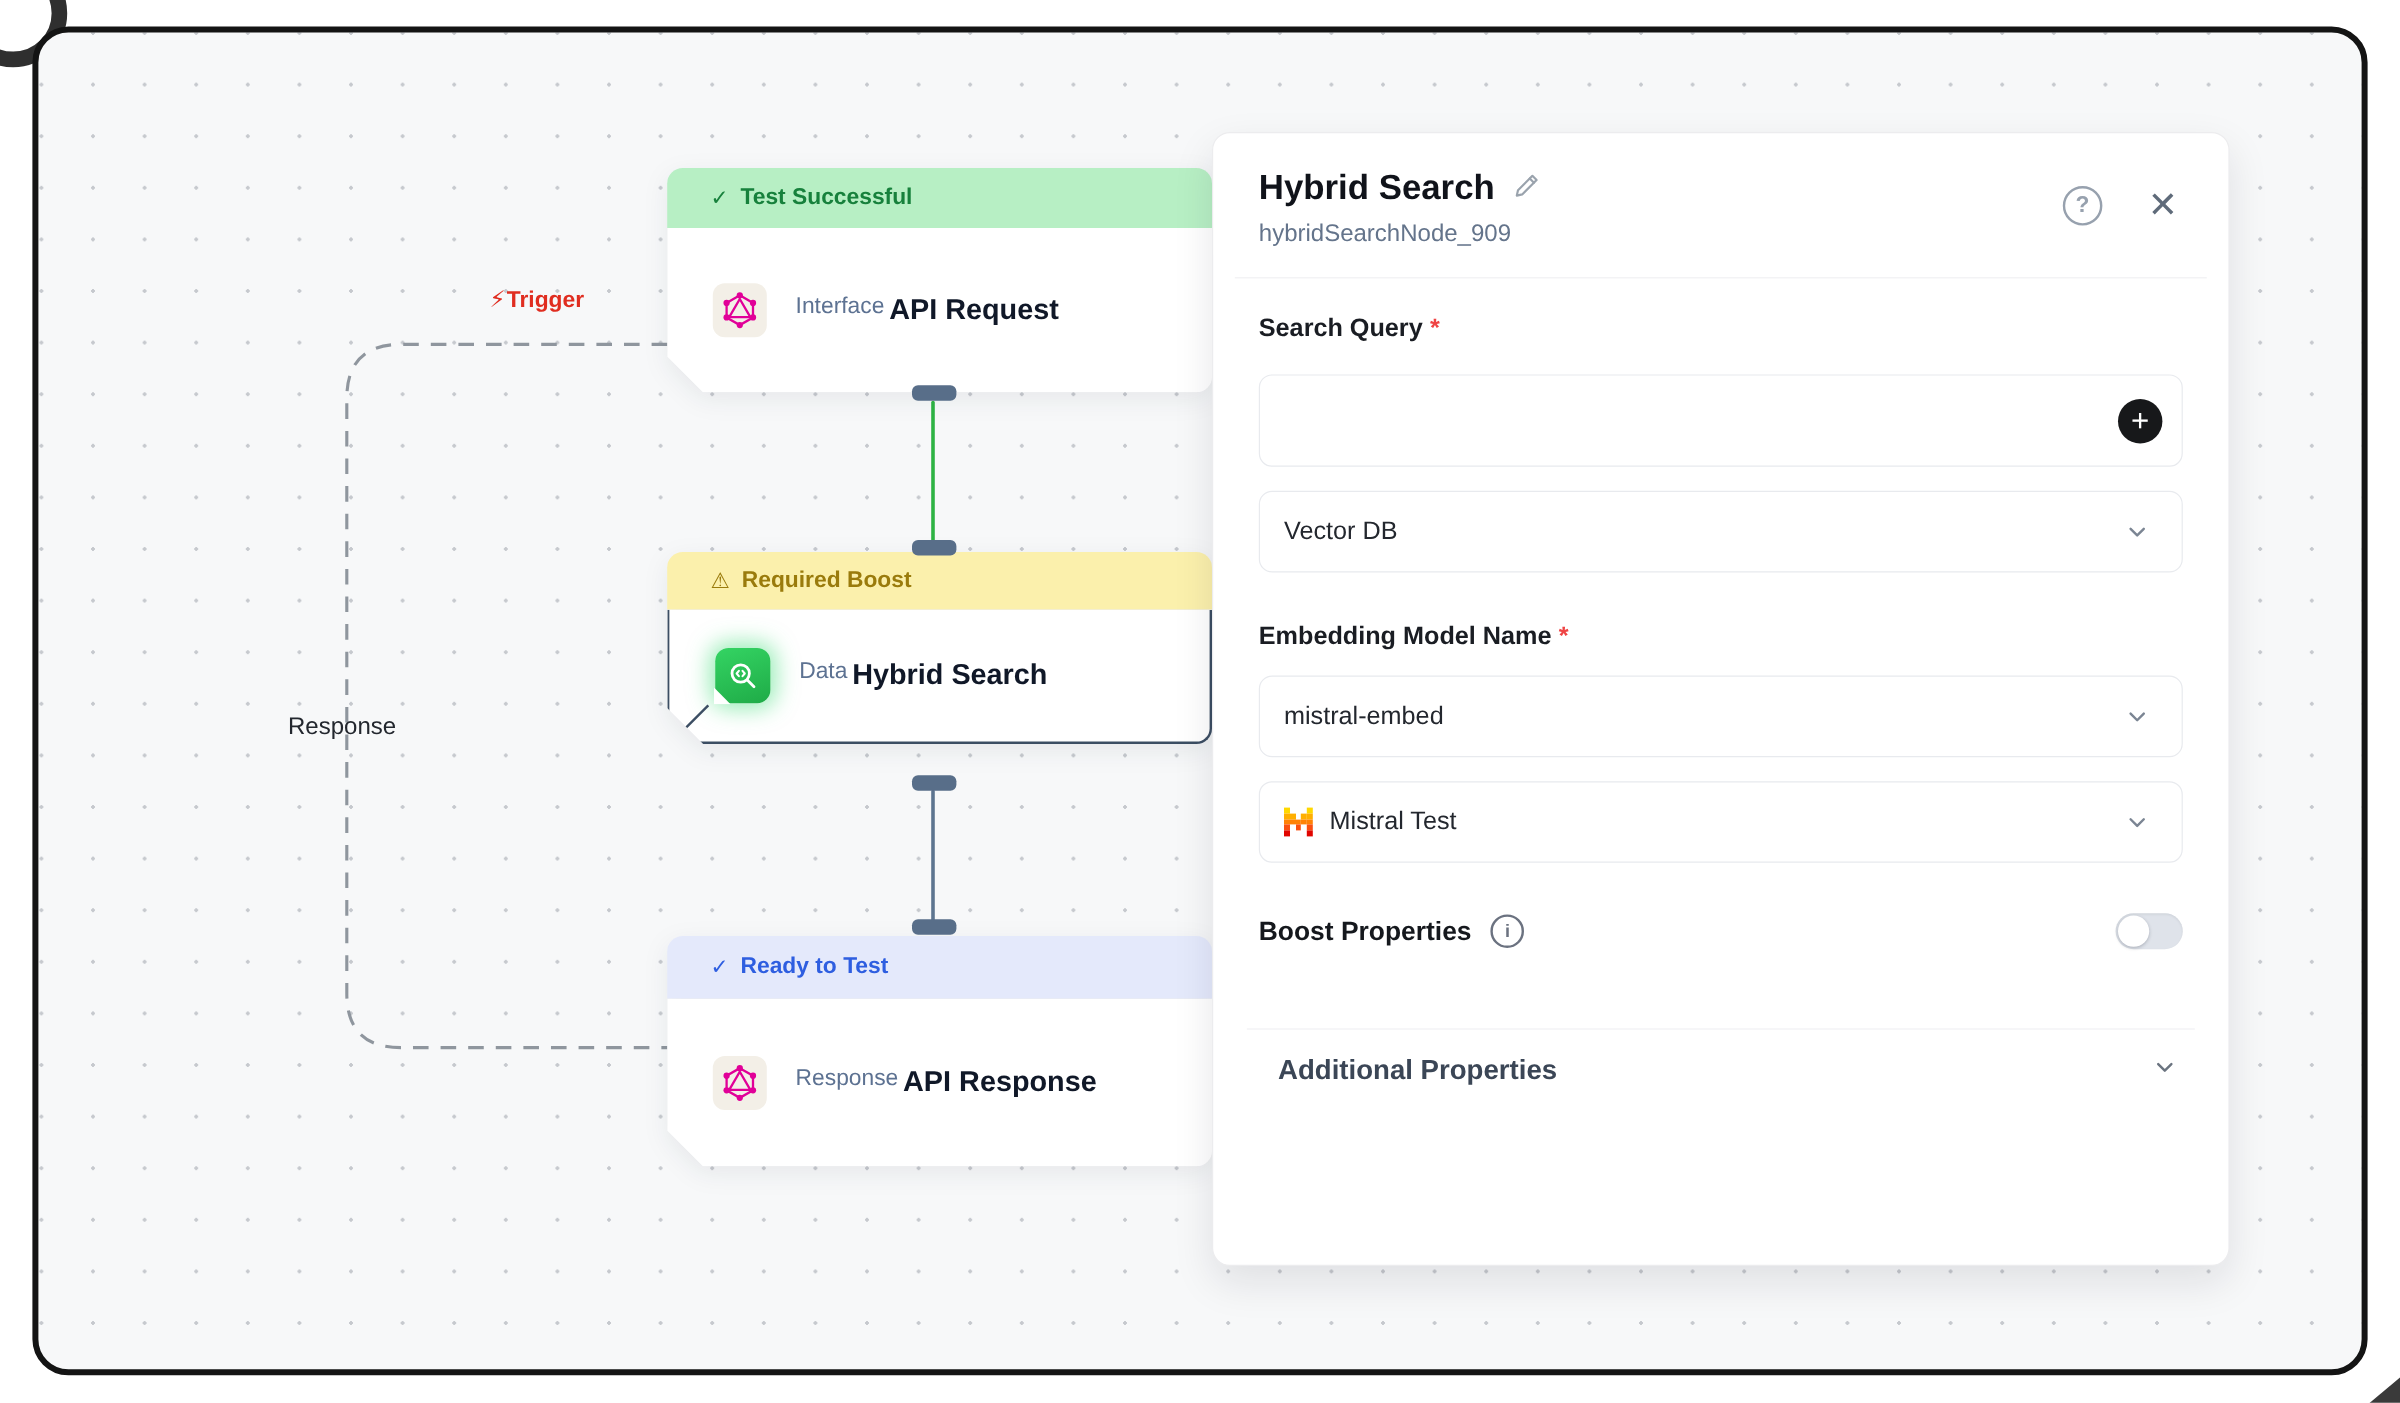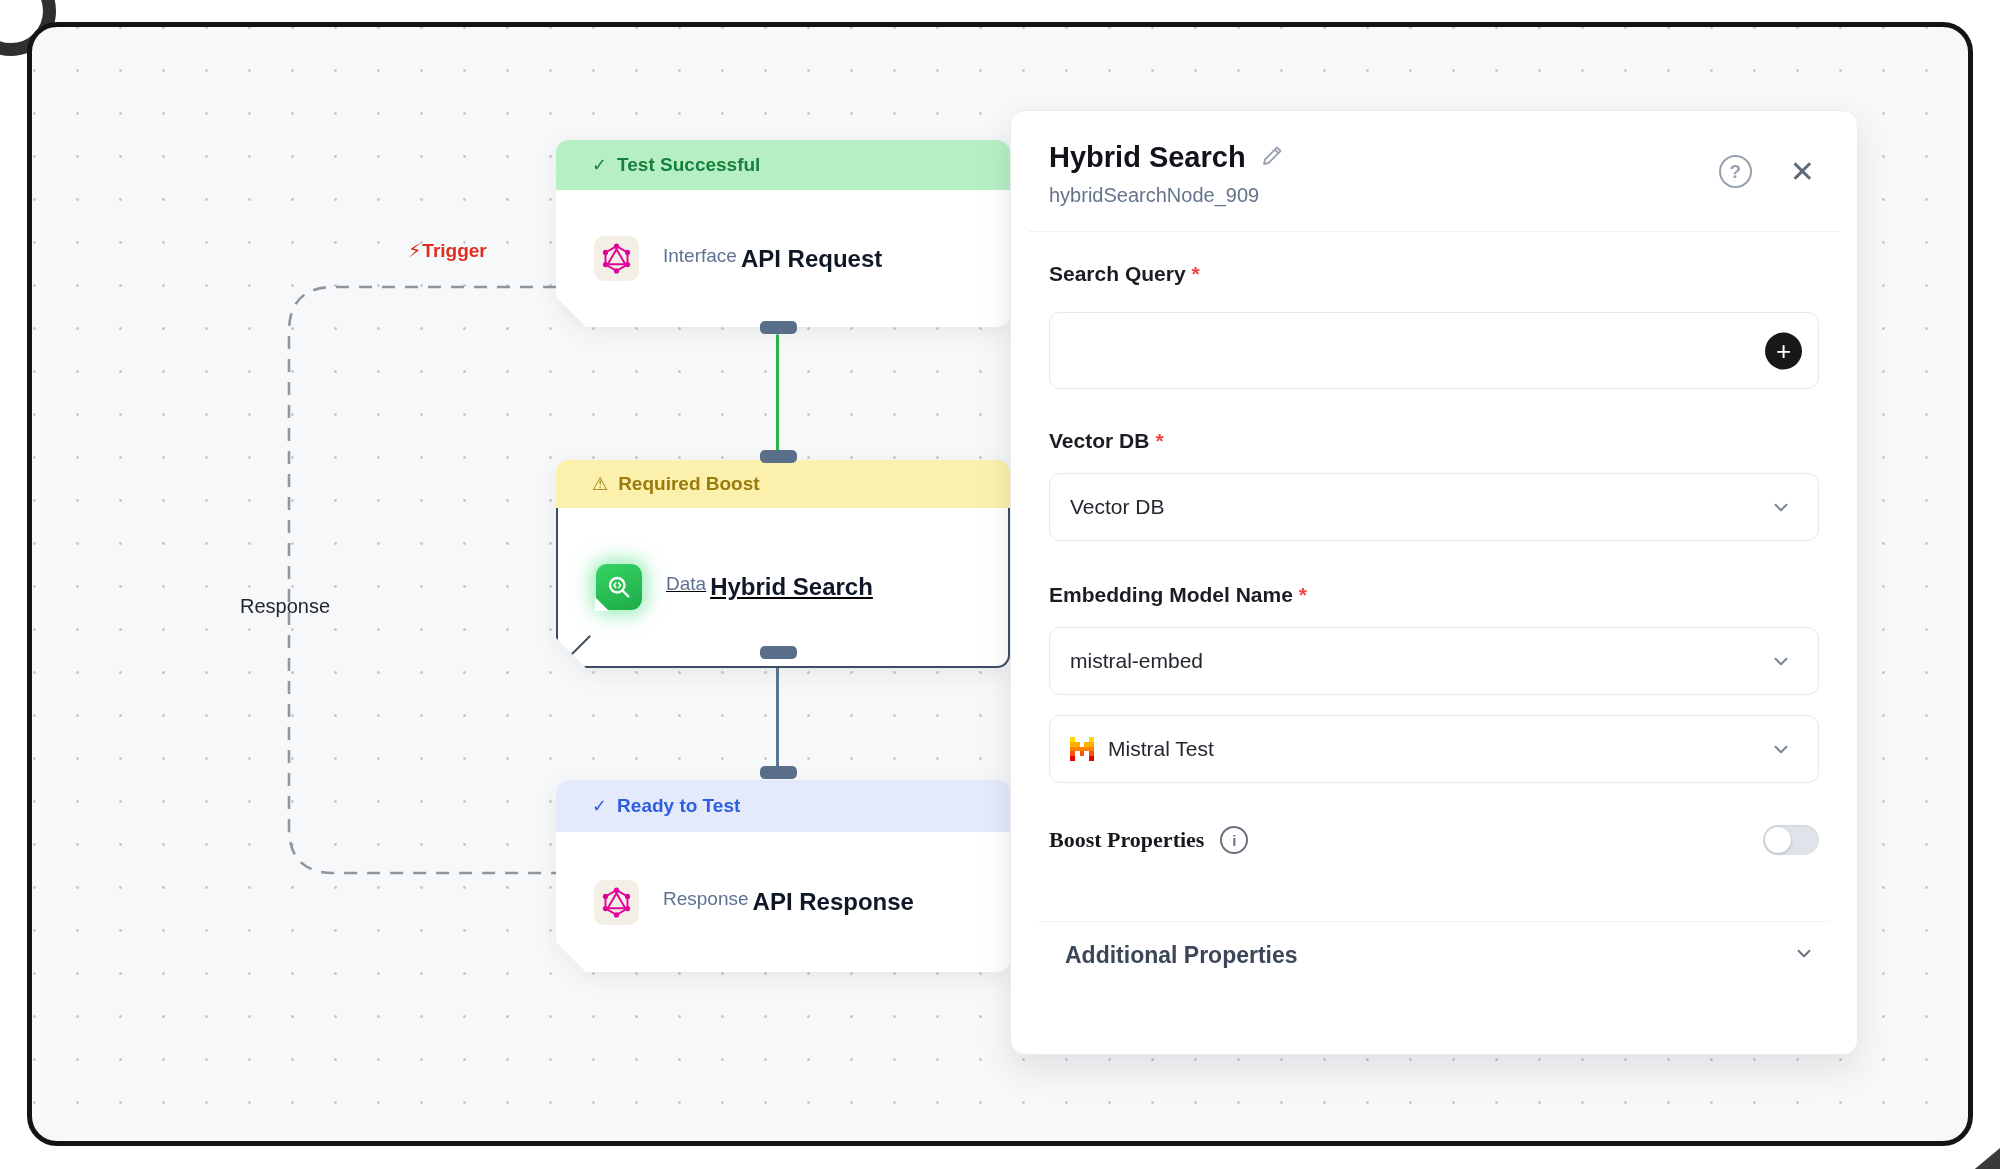--- a/index.html
+++ b/index.html
@@ -35,21 +35,21 @@
   .node-status { display:flex; align-items:center; gap:10px; padding-left:36px;
     border-radius:13px 13px 0 0; font-size:19px; font-weight:700; }
   .node-status.green  { background:#b7efc4; color:#17813c; height:50px; }
   .node-status.yellow { background:#fbf0ac; color:#9a7b0c; height:48px; }
   .node-status.indigo { background:#e4e9fb; color:#2e5ee0; height:52px; }
   .status-icon { font-size:18px; font-weight:400; }
   .node-body { position:relative; background:#ffffff; border-radius:0 0 13px 0;
     clip-path:polygon(0 0,100% 0,100% 100%,30px 100%,0 calc(100% - 30px));
     display:flex; align-items:center; padding-left:38px; gap:24px; }
   .node-body.h137 { height:137px; }
-  .node-body.h144 { height:160px; border:2px solid #3c4e63; border-top:none;text-decoration:underline; }
+  .node-body.h144 { height:112px; border:2px solid #3c4e63; border-top:none; }
   .node-body.h140 { height:140px; }
   .node-body.h144::after { content:""; position:absolute; left:-7px; bottom:13px; width:46px; height:2px;
     background:#3c4e63; transform:rotate(-45deg); }
   .node-texts { display:flex; gap:4px; }
   .node-cat { font-size:19px; color:#5d7292; }
   .node-title { font-size:24px; font-weight:700; color:#101828; }
 
   .icon-tile { width:45px; height:45px; border-radius:10px; background:#f3efe7;
     display:flex; align-items:center; justify-content:center; flex:0 0 auto; }
   .icon-tile svg { width:33px; height:33px; }
@@ -92,21 +92,21 @@
   .select { margin-top:20px; height:68px; border:1.5px solid #e8eaee; border-radius:11px; background:#fff;
     display:flex; align-items:center; padding:0 26px 0 20px; gap:14px; cursor:pointer; }
   .select-text { font-size:21px; color:#23272e; flex:1; }
   .chev svg { width:22px; height:22px; display:block; }
 
   .mistral-logo { width:24px; height:24px; display:grid; grid-template-columns:repeat(5,1fr);
     grid-template-rows:repeat(5,1fr); flex:0 0 auto; }
   .mistral-logo i { display:block; }
 
   .boost-row { margin-top:42px; display:flex; align-items:center; }
-  .boost-label { font-size:22px; font-weight:700; color:#15181d;font-family:Liberation Serif, serif; }
+  .boost-label { font-size:22px; font-weight:700; color:#15181d; }
   .info-btn { width:28px; height:28px; border-radius:50%; border:2.5px solid #6b7280; color:#6b7280;
     font-size:15px; font-style:normal; font-weight:700; display:flex; align-items:center; justify-content:center;
     margin-left:16px; background:#fff; cursor:pointer; }
   .toggle { margin-left:auto; width:56px; height:30px; border-radius:15px; background:#dfe3ea;
     position:relative; border:none; cursor:pointer; box-shadow:inset 0 1px 2px rgba(15,23,42,.08); }
   .toggle .knob { position:absolute; left:2px; top:2px; width:26px; height:26px; border-radius:50%;
     background:#fff; box-shadow:0 1px 3px rgba(15,23,42,.25); }
 
   .divider2 { height:1px; background:#f0f1f3; margin:66px -10px 0 -10px; }
   .addprops-row { margin-top:20px; display:flex; align-items:flex-start; padding:0 4px 0 16px; cursor:pointer; }
@@ -232,21 +232,20 @@
         </div>
 
         <div class="divider"></div>
 
         <div class="field-label lbl-1"><span>Search Query</span><span class="req">*</span></div>
         <div class="query-box">
           <input class="query-input" placeholder="" value="" style="">
           <button class="plus-btn">+</button>
         </div>
 
-        <div class="field-label lbl-2"><span>Vector DB</span><span class="req">*</span></div>
         <div class="select">
           <span class="select-text">Vector DB</span>
           <span class="chev">
             <svg viewBox="0 0 24 24" fill="none" stroke="#7b8593" stroke-width="2.2" stroke-linecap="round" stroke-linejoin="round">
                 <polyline points="6,9.5 12,15.5 18,9.5"></polyline>
               </svg>
           </span>
         </div>
 
         <div class="field-label lbl-3"><span>Embedding Model Name</span><span class="req">*</span></div>

